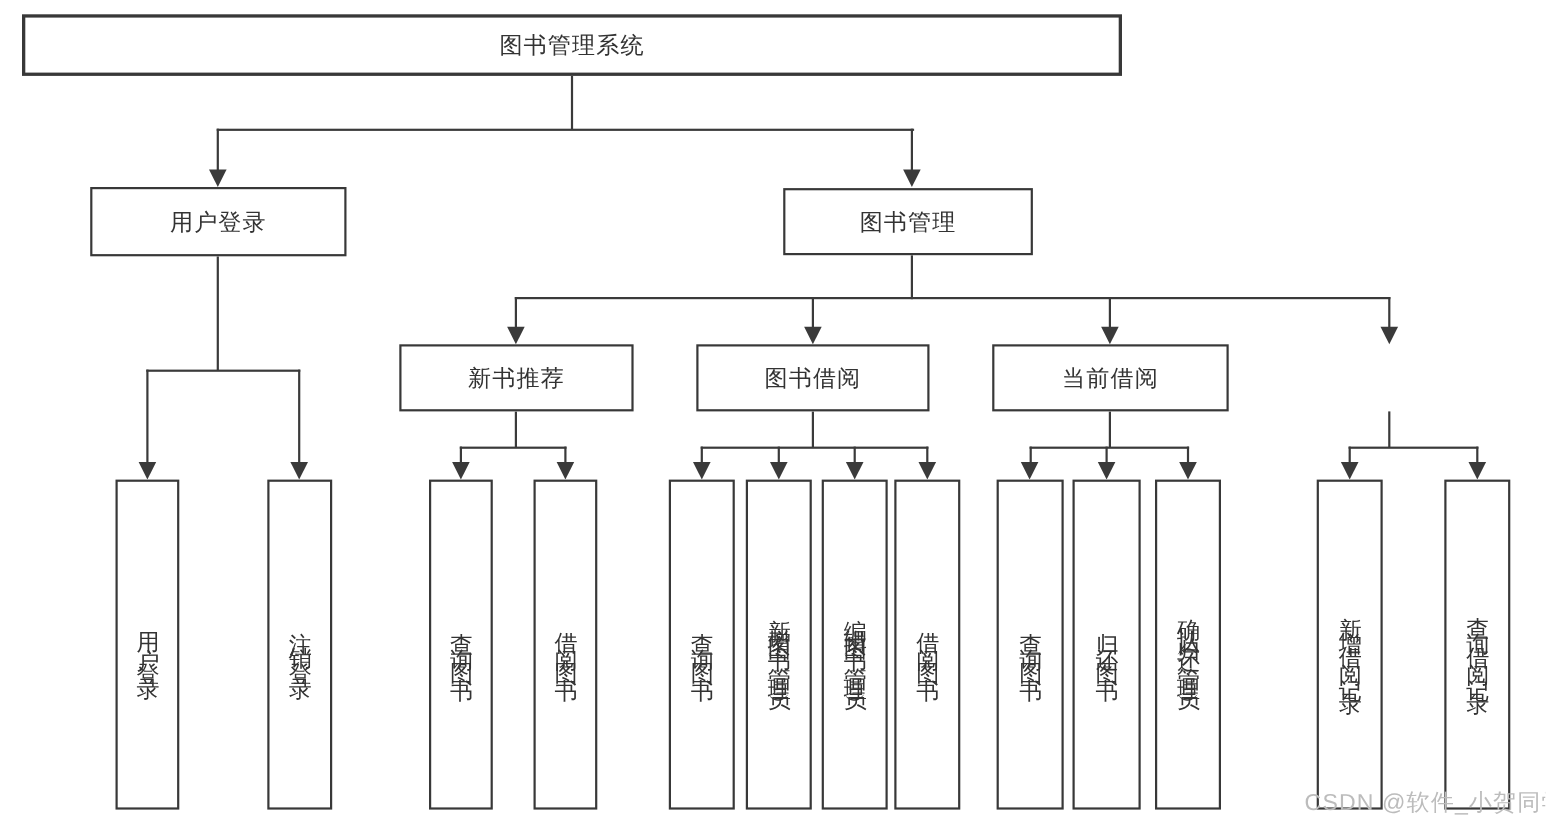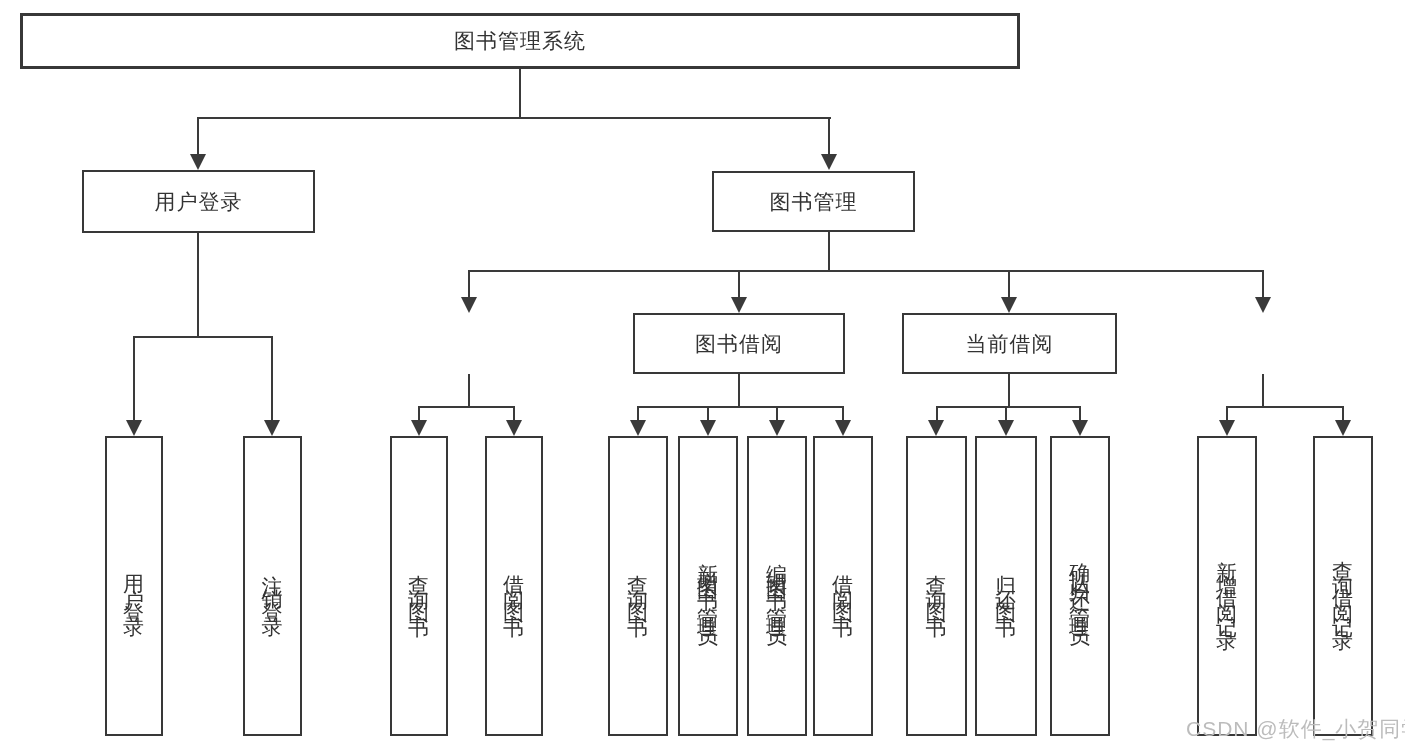--- a/index.html
+++ b/index.html
@@ -58,24 +58,27 @@
 <div class="canvas">
 
   <div class="box root hlabel" style="left:20px;top:13px;width:1000px;height:56px;">
     <span>图书管理系统</span>
   </div>
 
   <div class="box hlabel" style="left:82px;top:170px;width:233px;height:63px;">
     <span>用户登录</span>
   </div>
 
-  <div class="box hlabel" style="left:712px;top:171px;width:203px;height:61px;">
+  <div class="box hlabel" style="left:712px;top:171px;width:227px;height:61px;">
     <span>图书管理</span>
   </div>
 
+  <div class="box hlabel" style="left:363px;top:313px;width:213px;height:61px;">
+    <span>新书推荐</span>
+  </div>
 
   <div class="box hlabel" style="left:633px;top:313px;width:212px;height:61px;">
     <span>图书借阅</span>
   </div>
 
   <div class="box hlabel" style="left:902px;top:313px;width:215px;height:61px;justify-content:center;">
     <span>当前借阅</span>
   </div>
 
 

